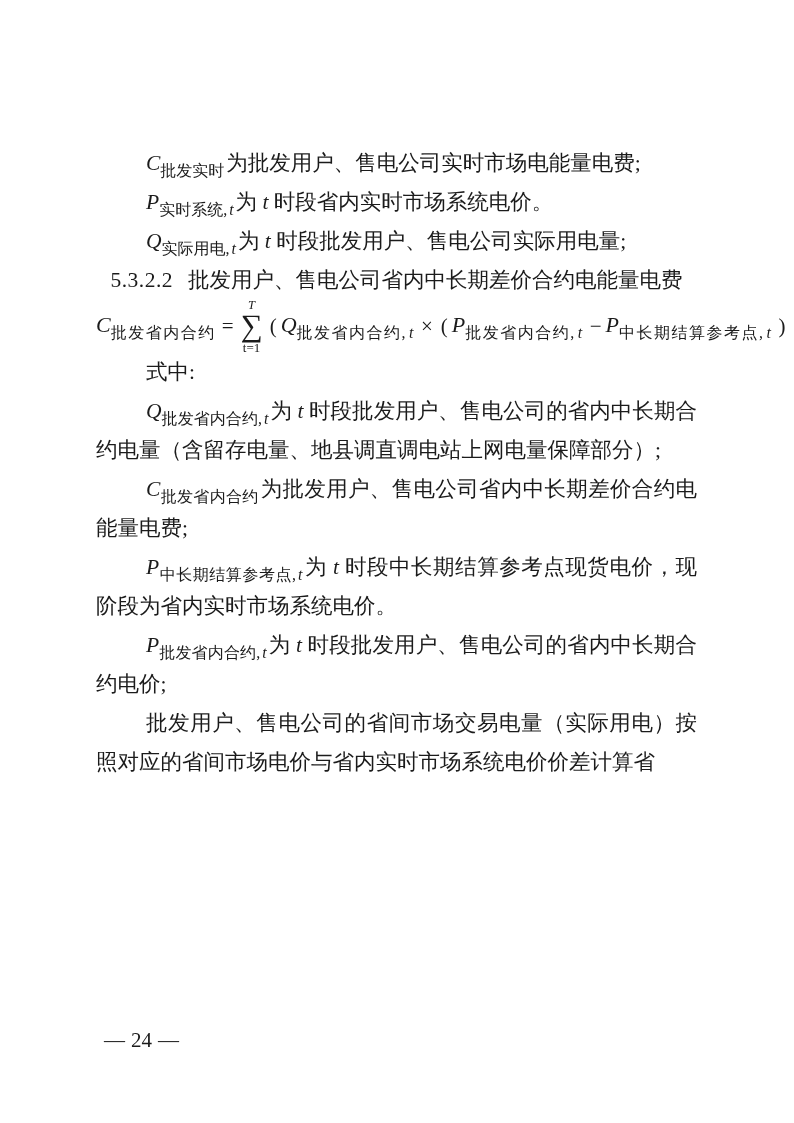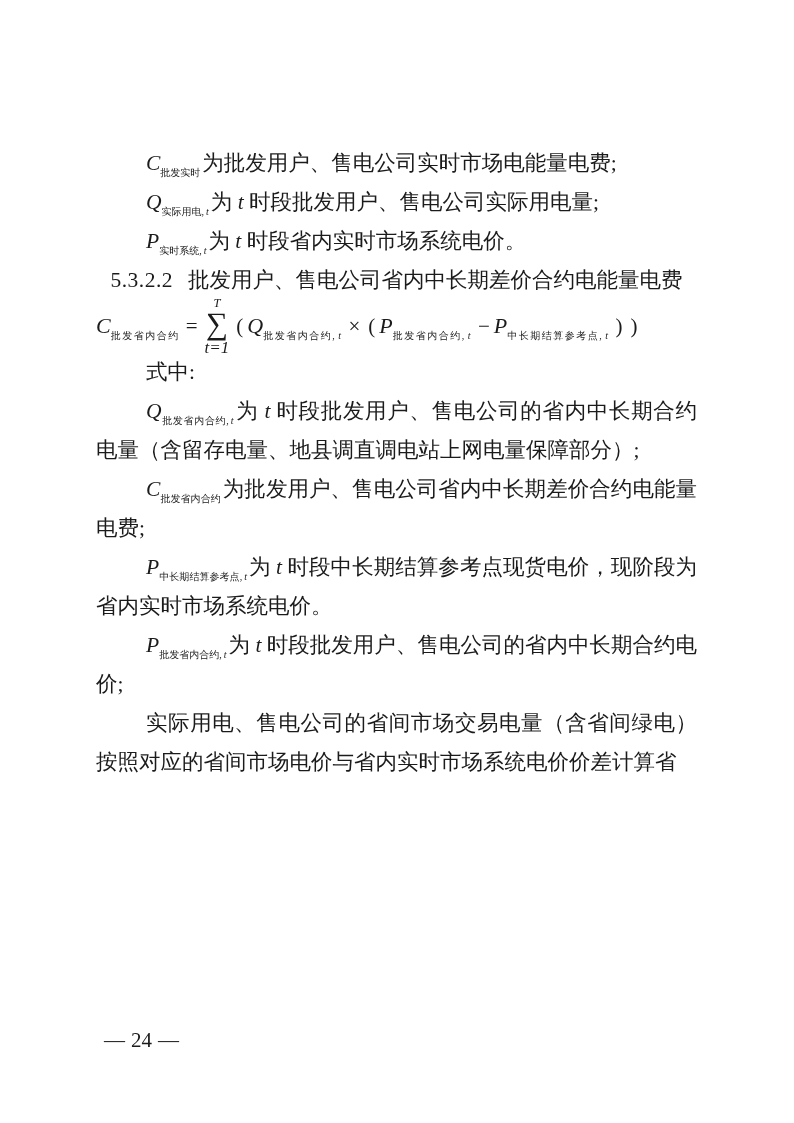--- a/index.html
+++ b/index.html
@@ -30,21 +30,21 @@
   }
   .para.indent { text-indent: 50px; }
   .heading { text-align: center; white-space: nowrap; }
   .heading .num { margin-right: 15px; letter-spacing: 0.5px; }
   .txt { }
   .var {
     font-style: italic;
     font-family: "Liberation Serif", serif;
   }
   .sub {
-    font-size: 10px;
+    font-size: 16px;
     line-height: 1;
     vertical-align: -6px;
     margin-right: 2px;
   }
   .subit { font-style: italic; margin-left: 0; margin-right: 2px; }
   .vargroup { white-space: nowrap; }
   .formula {
     display: flex;
     align-items: center;
     height: 53px;
@@ -59,40 +59,40 @@
   .formula .sub { letter-spacing: 1.5px; }
   .sum {
     display: inline-flex;
     flex-direction: column;
     align-items: center;
     line-height: 1;
     margin: 0 3px;
   }
   .sum-top { font-size: 12.5px; font-style: italic; padding-bottom: 1px; }
   .sum-sym { font-size: 31px; line-height: 0.85; }
-  .sum-bot { font-size: 17px; font-style: italic; padding-top: 2px; }
+  .sum-bot { font-size: 13px; padding-top: 2px; }
   .footer {
     position: absolute;
     left: 104px;
     top: 1027px;
     font-size: 21px;
     line-height: 26px;
     display: flex;
     align-items: center;
   }
   .footer .pgnum { margin: 0 6px; }
 </style>
 </head>
 <body>
 
 <div class="page">
   <div class="content" id="document-content">
       <div class="para indent"><span class="vargroup"><span class="var">C</span><span class="sub">批发实时</span></span><span class="txt">为批发用户、售电公司实时市场电能量电费;</span></div>
+      <div class="para indent"><span class="vargroup"><span class="var">P</span><span class="sub">实时系统,</span><span class="sub subit">t</span></span><span class="txt">为 </span><span class="var">t</span><span class="txt"> 时段省内实时市场系统电价。</span></div>
       <div class="para indent"><span class="vargroup"><span class="var">Q</span><span class="sub">实际用电,</span><span class="sub subit">t</span></span><span class="txt">为 </span><span class="var">t</span><span class="txt"> 时段批发用户、售电公司实际用电量;</span></div>
-      <div class="para indent"><span class="vargroup"><span class="var">P</span><span class="sub">实时系统,</span><span class="sub subit">t</span></span><span class="txt">为 </span><span class="var">t</span><span class="txt"> 时段省内实时市场系统电价。</span></div>
       <div class="para heading"><span class="num">5.3.2.2</span><span class="title">批发用户、售电公司省内中长期差价合约电能量电费</span></div>
       <div class="formula">
         <span class="vargroup"><span class="var">C</span><span class="sub">批发省内合约</span></span>
         <span class="op">=</span>
         <span class="sum">
           <span class="sum-top">T</span>
           <span class="sum-sym">∑</span>
           <span class="sum-bot">t=1</span>
         </span>
         <span class="op">(</span>
@@ -103,20 +103,20 @@
         <span class="op">−</span>
         <span class="vargroup"><span class="var">P</span><span class="sub">中长期结算参考点,</span><span class="sub subit">t</span></span>
         <span class="op">)</span>
         <span class="op">)</span>
       </div>
       <div class="para indent"><span class="txt">式中:</span></div>
       <div class="para indent"><span class="vargroup"><span class="var">Q</span><span class="sub">批发省内合约,</span><span class="sub subit">t</span></span><span class="txt">为 </span><span class="var">t</span><span class="txt"> 时段批发用户、售电公司的省内中长期合约电量（含留存电量、地县调直调电站上网电量保障部分）;</span></div>
       <div class="para indent"><span class="vargroup"><span class="var">C</span><span class="sub">批发省内合约</span></span><span class="txt">为批发用户、售电公司省内中长期差价合约电能量电费;</span></div>
       <div class="para indent"><span class="vargroup"><span class="var">P</span><span class="sub">中长期结算参考点,</span><span class="sub subit">t</span></span><span class="txt">为 </span><span class="var">t</span><span class="txt"> 时段中长期结算参考点现货电价，现阶段为省内实时市场系统电价。</span></div>
       <div class="para indent"><span class="vargroup"><span class="var">P</span><span class="sub">批发省内合约,</span><span class="sub subit">t</span></span><span class="txt">为 </span><span class="var">t</span><span class="txt"> 时段批发用户、售电公司的省内中长期合约电价;</span></div>
-      <div class="para indent"><span class="txt">实际用电、售电公司的省间市场交易电量（含省间绿电）按照对应的省间市场电价与省内实时市场系统电价价差计算省</span></div>
+      <div class="para indent"><span class="txt">批发用户、售电公司的省间市场交易电量（实际用电）按照对应的省间市场电价与省内实时市场系统电价价差计算省</span></div>
     </div>
   <div class="footer">
     <span class="dash">—</span>
     <span class="pgnum">24</span>
     <span class="dash">—</span>
   </div>
 </div>
 
 </body></html>

